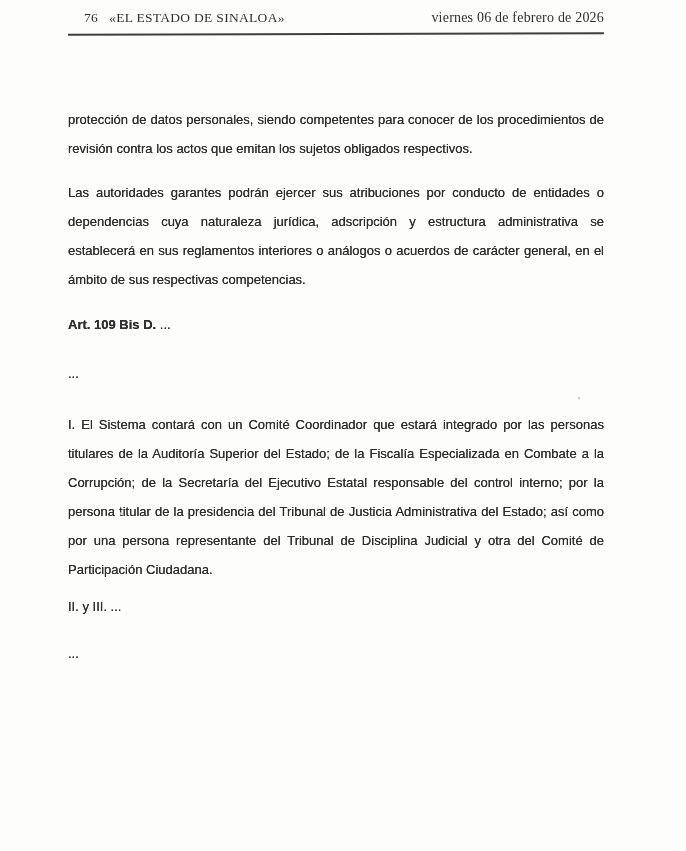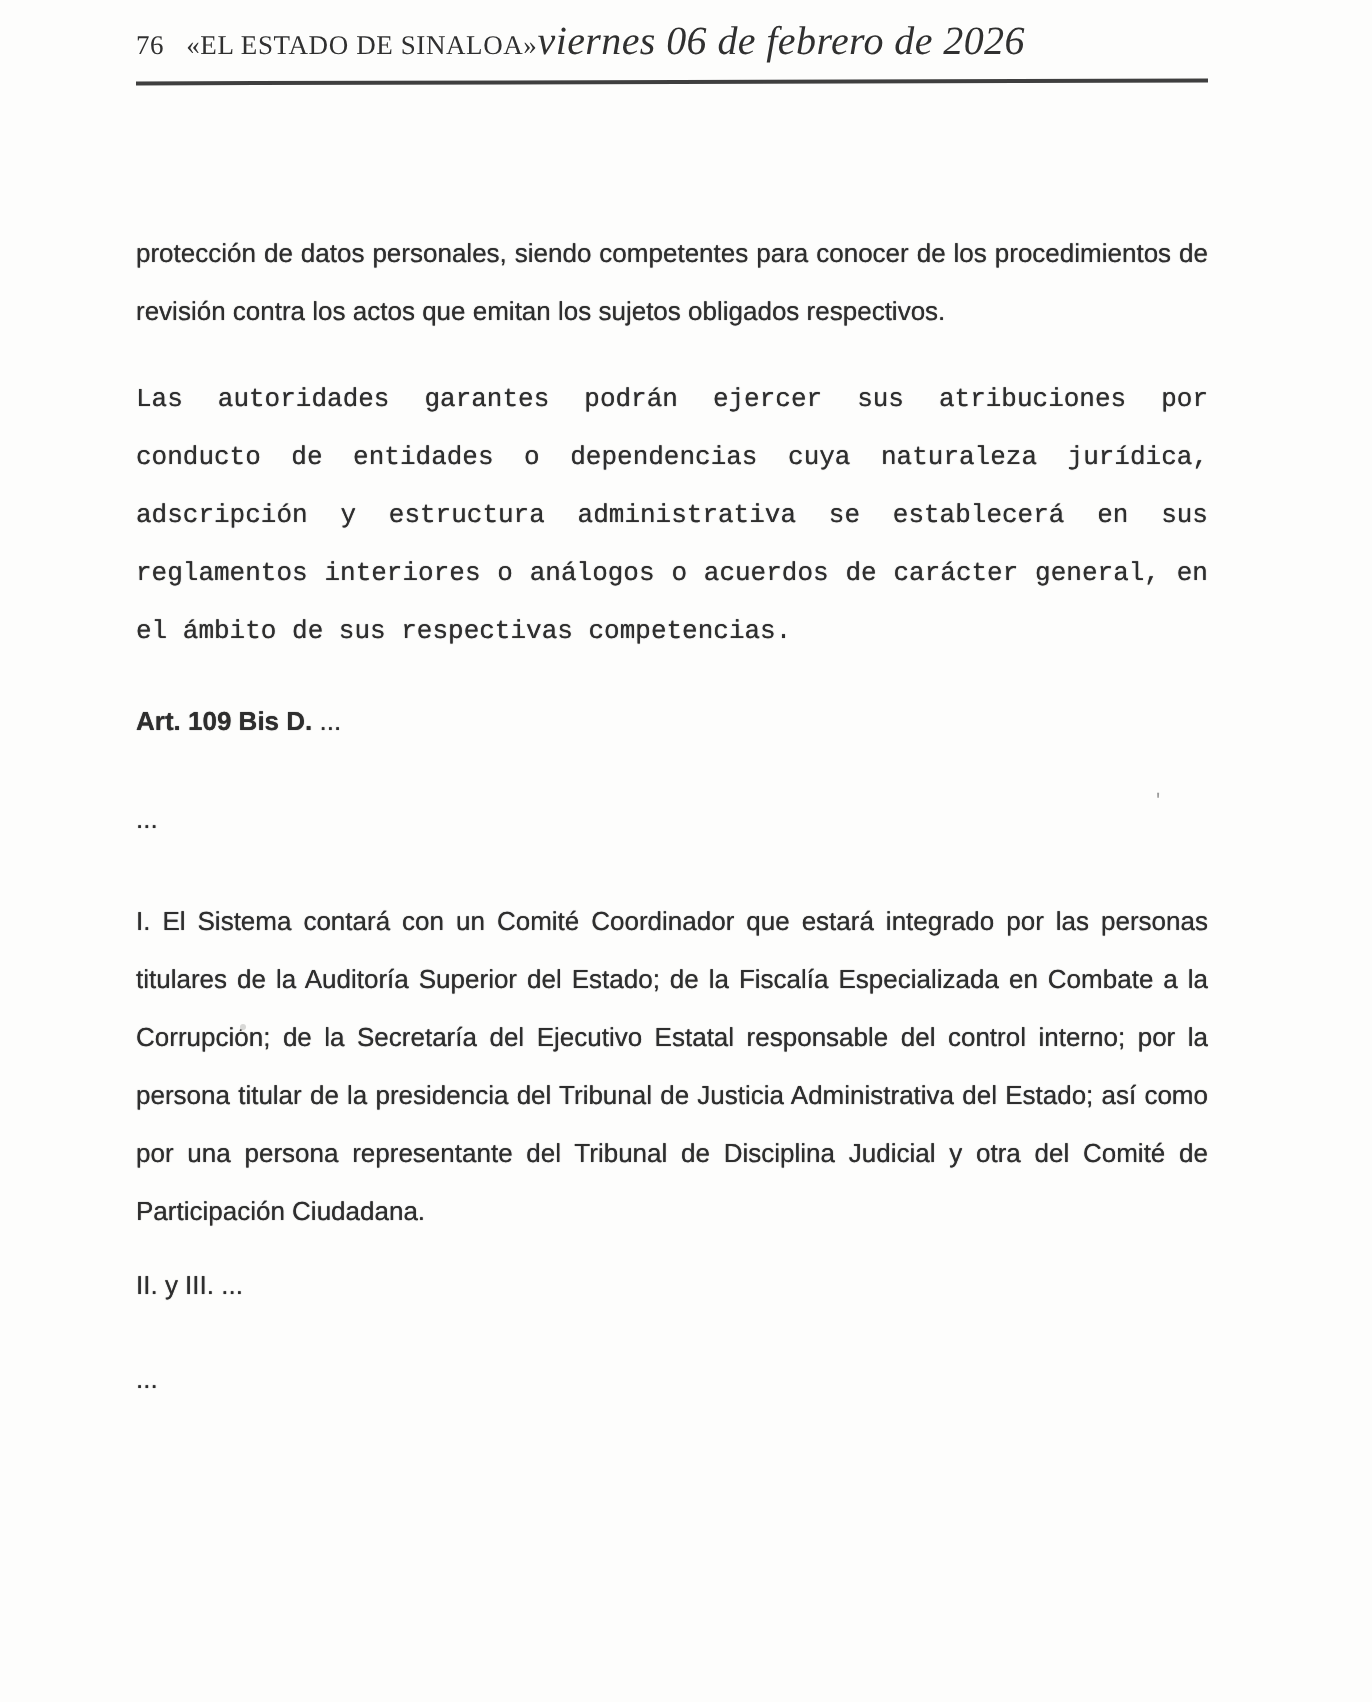--- a/index.html
+++ b/index.html
@@ -15,54 +15,55 @@
     width: 686px;
     height: 851px;
     box-sizing: border-box;
     padding: 10px 82px 0 68px;
     font-family: "Liberation Sans", sans-serif;
     color: #2e2e2e;
   }
   
   .header {
     display: flex;
+    justify-content: space-between;
     align-items: baseline;
     font-family: "Liberation Serif", serif;
     color: #303030;
+    margin-left: 16px;
   }
   .header-left {
     font-size: 13.5px;
     letter-spacing: 0.3px;
     white-space: nowrap;
   }
   .header-left .page-num {
     margin-right: 11px;
   }
   .header-right {
-    font-size: 20px;
+    font-size: 14px;
     letter-spacing: 0.2px;
     white-space: nowrap;
-    font-style: italic;
   }
   .header-rule {
     border: none;
     border-top: 2px solid #3f3f3f;
     margin: 7px 0 0 0;
     transform: rotate(-0.15deg);
   }
   
   .body-text p {
     margin: 0;
     font-size: 13px;
     line-height: 29px;
     text-align: justify;
     text-shadow: 0 0 0.45px #3a3a3a;
   }
   .p-first   { margin-top: 70px !important; }
-  .p-gap     { margin-top: 15px !important; font-family: Liberation Mono, monospace; }
+  .p-gap     { margin-top: 15px !important; }
   .p-art     { margin-top: 16px !important; font-weight: bold; text-align: left; }
   .p-art .art-dots { font-weight: normal; }
   .p-ellipsis-1 { margin-top: 20px !important; text-align: left !important; }
   .p-frac    { margin-top: 22px !important; }
   .p-frac23  { margin-top: 8px  !important; text-align: right; }
   .p-ellipsis-2 { margin-top: 18px !important; text-align: left !important; }
   
   .artifact {
     position: absolute;
     color: #9a9a9a;

